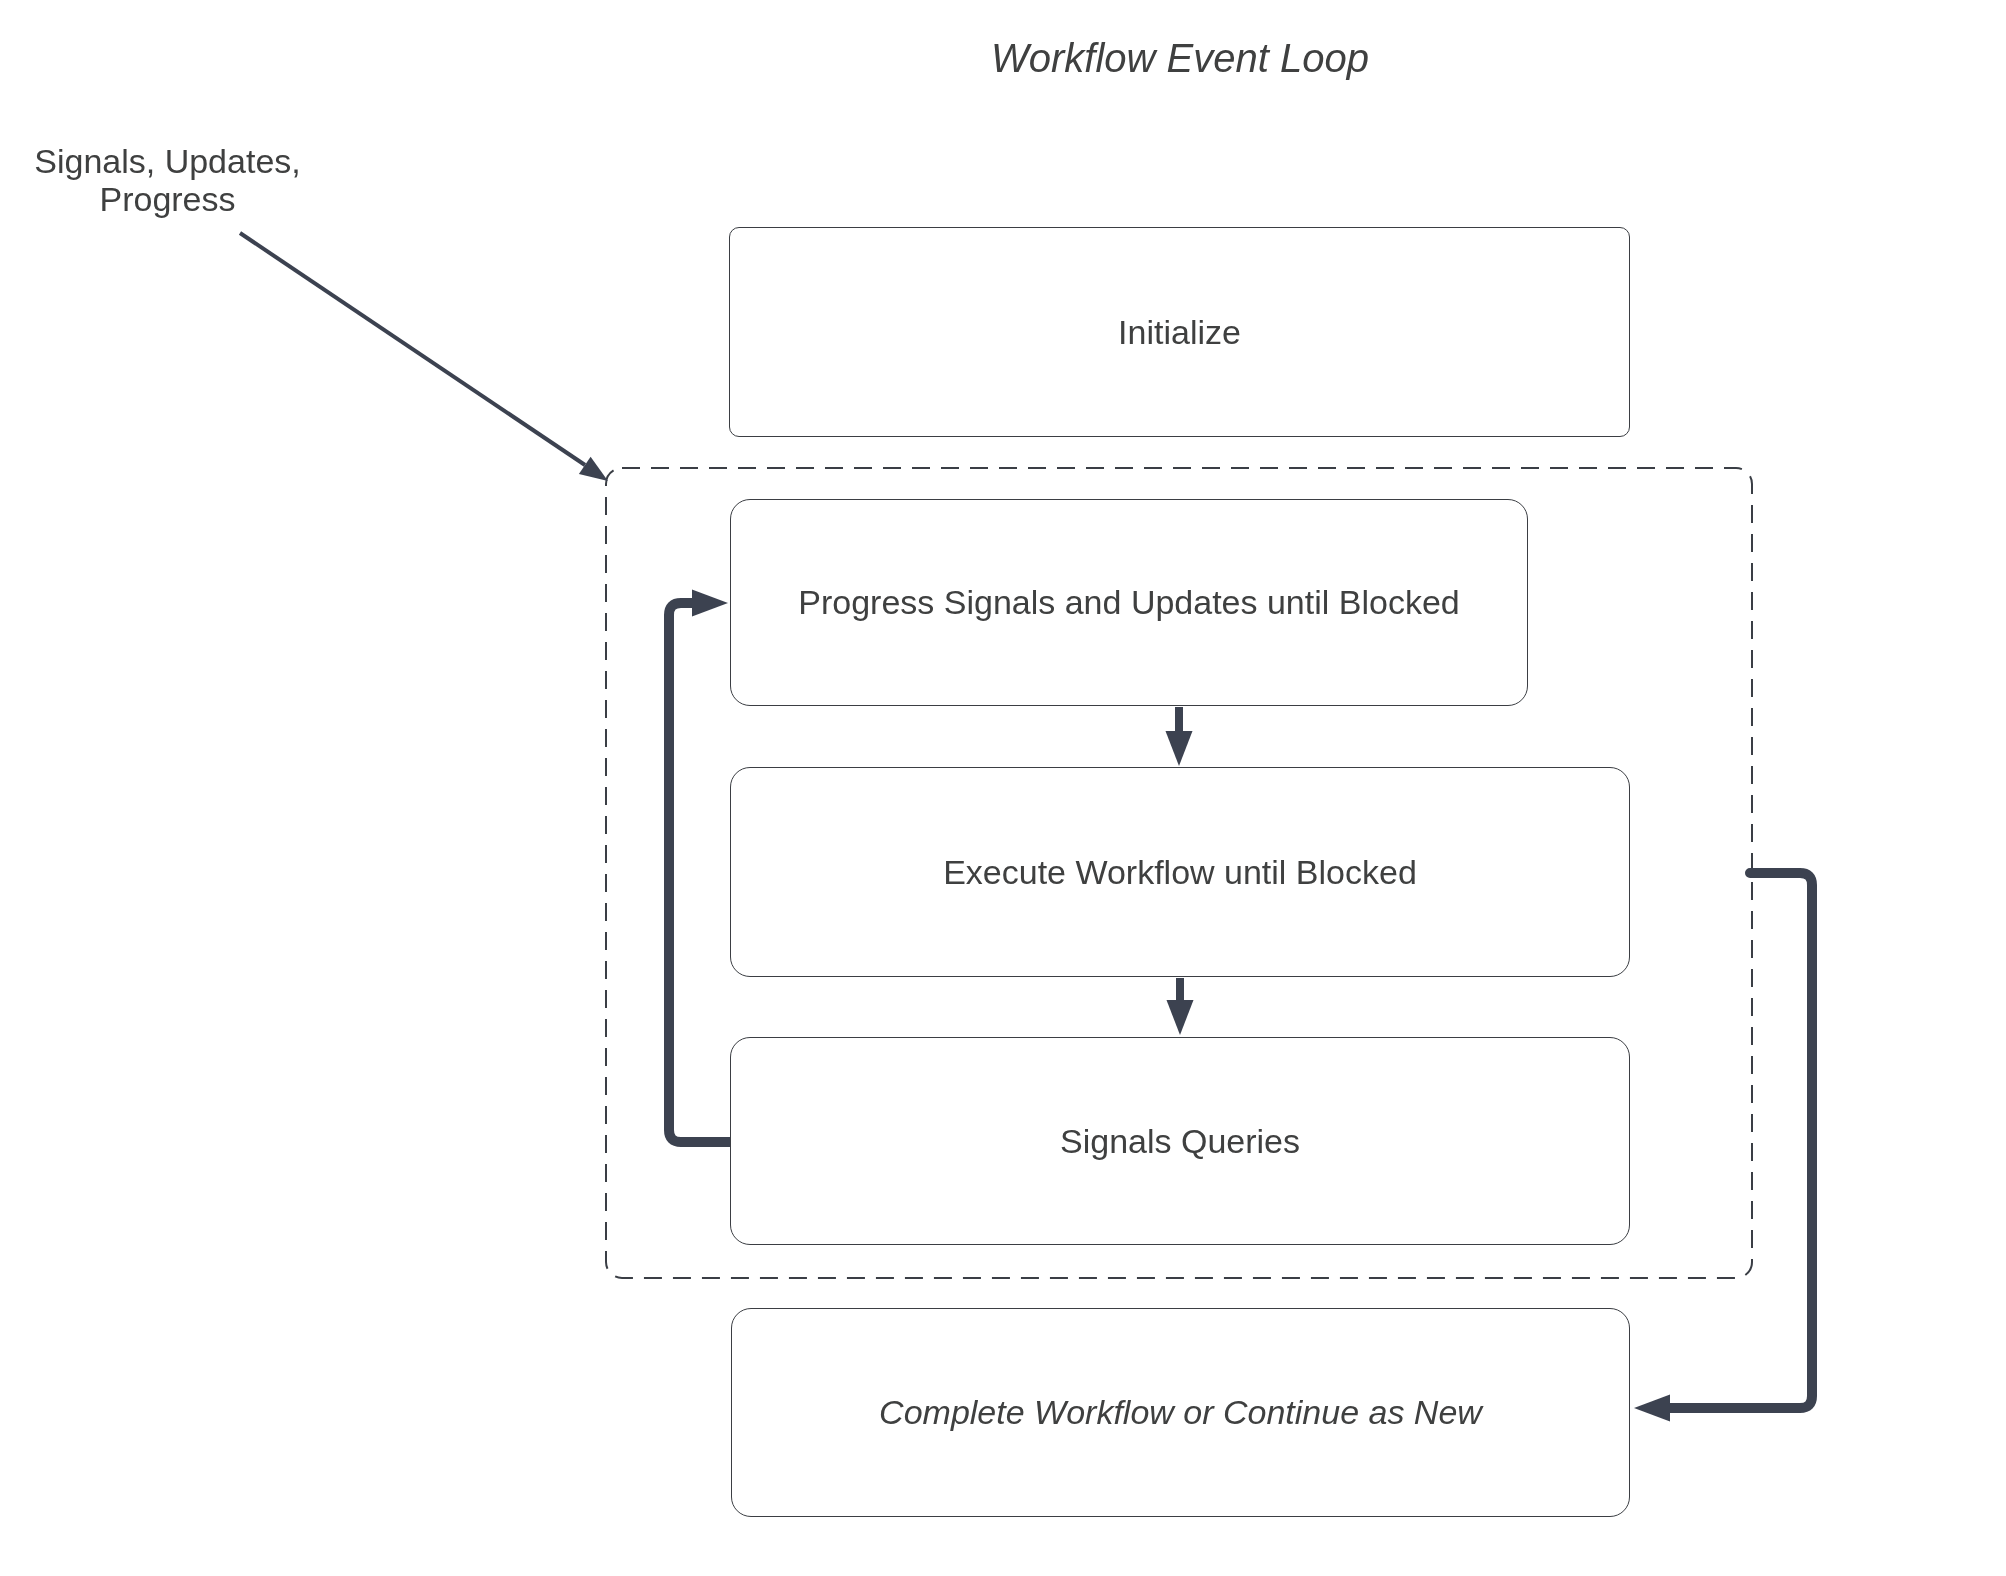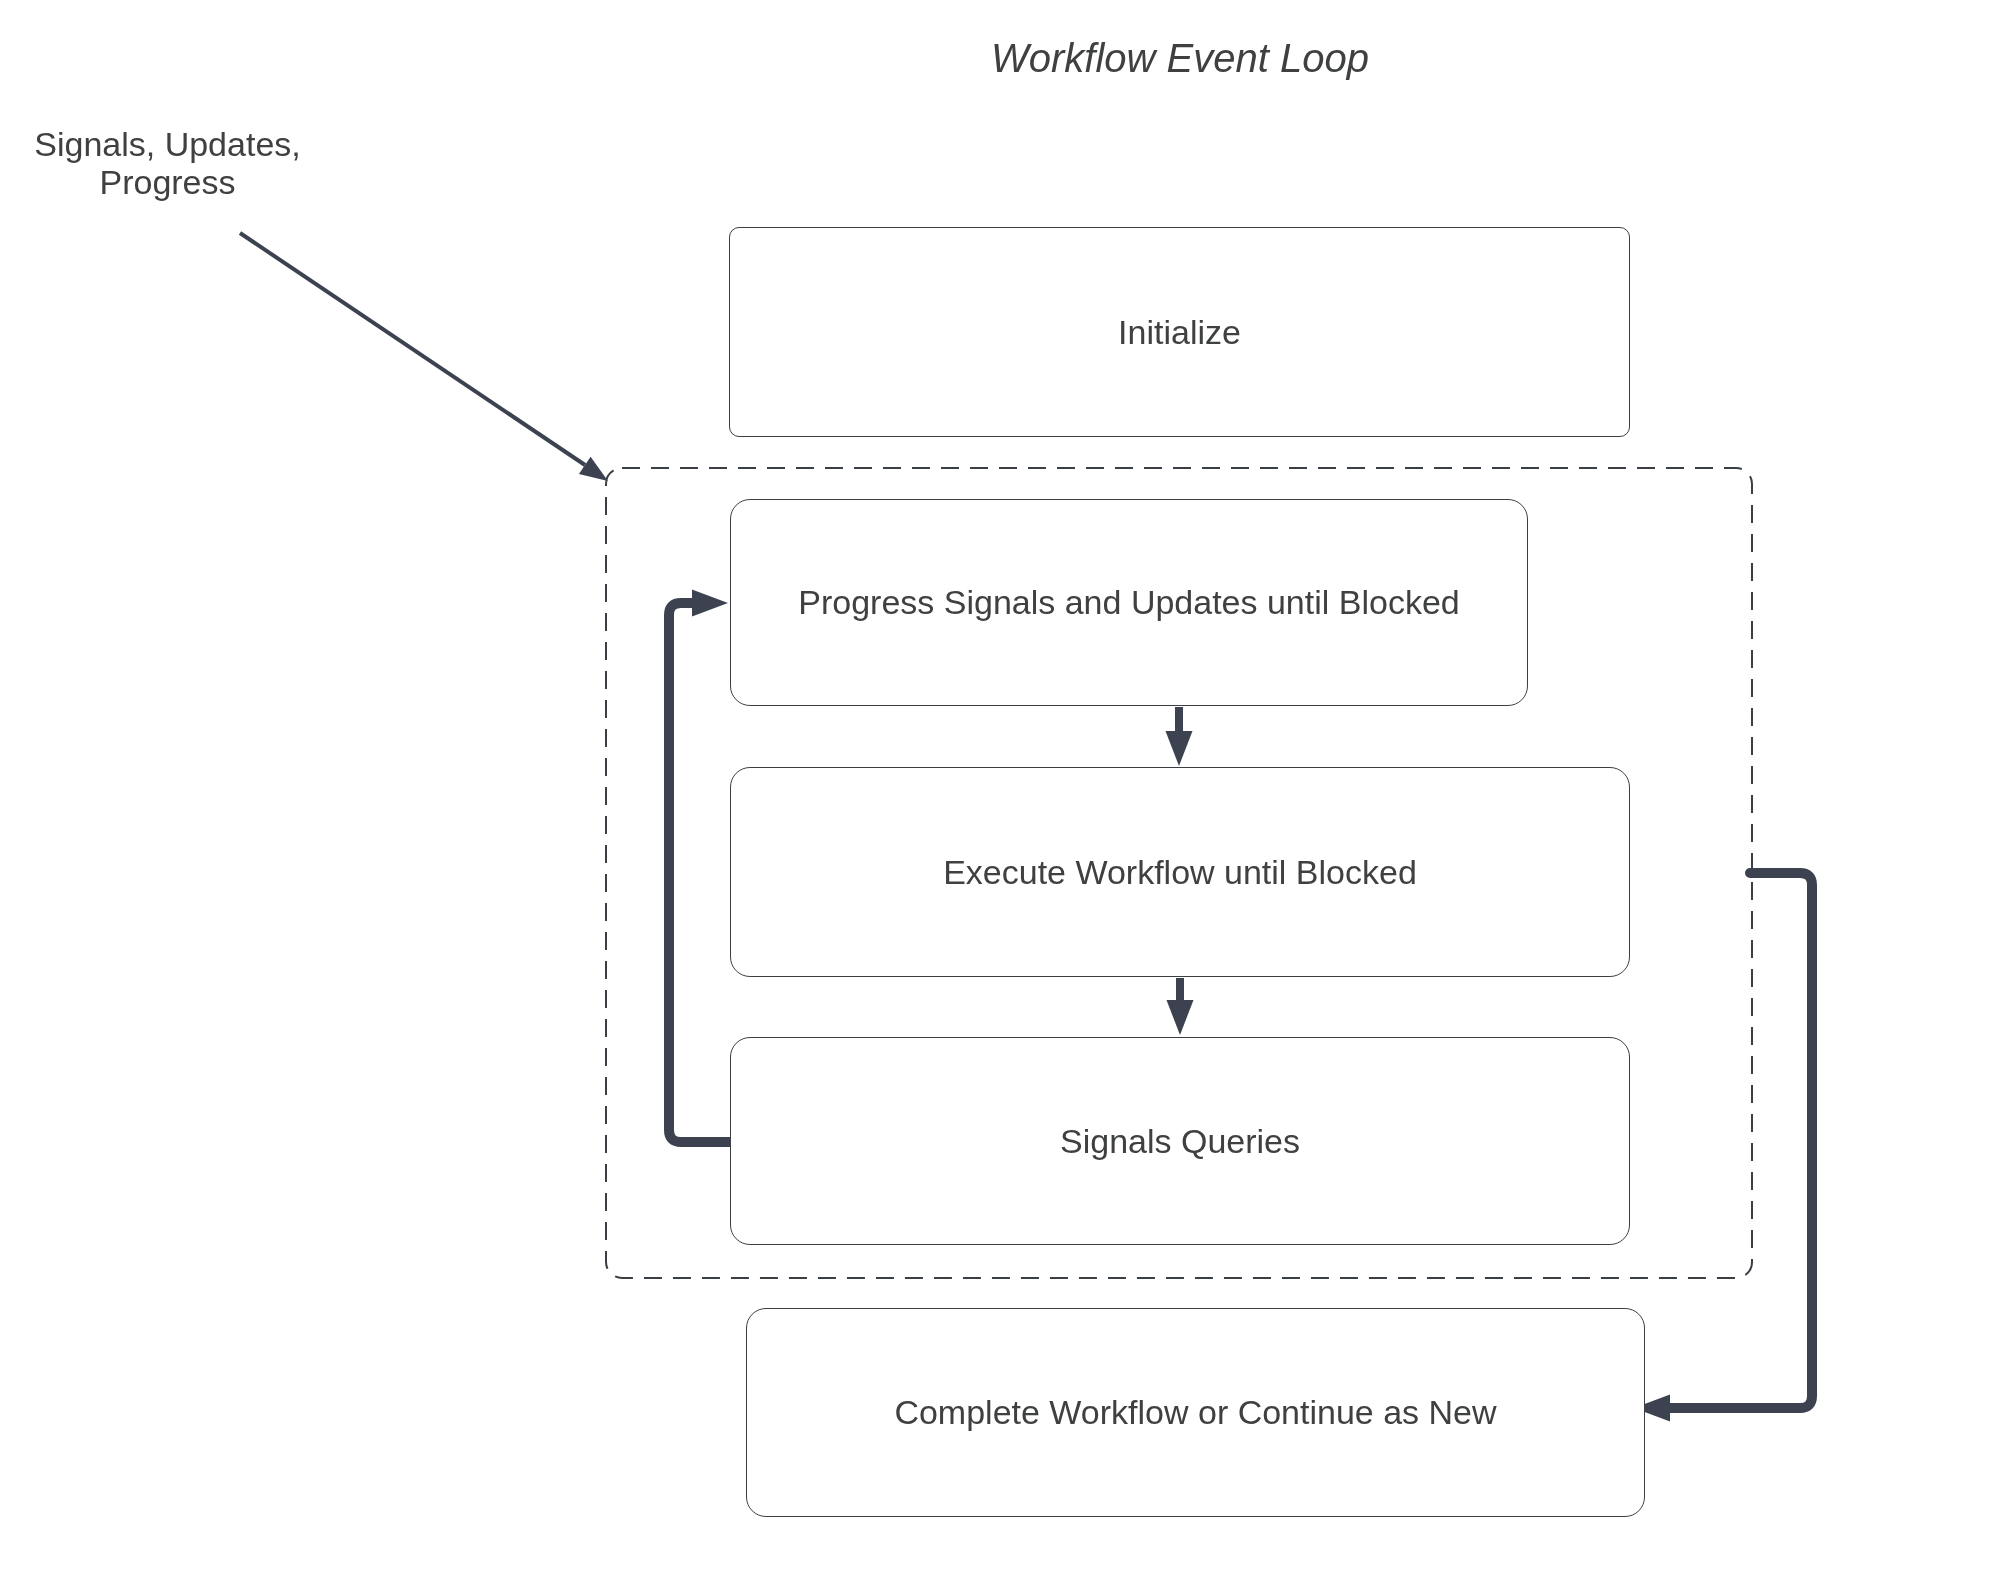--- a/index.html
+++ b/index.html
@@ -21,21 +21,21 @@
   .diagram-title{
     position:absolute;
     left:730px;top:36px;width:900px;
     text-align:center;
     font-size:40px;
     font-style:italic;
     color:var(--text);
   }
   .input-label{
     position:absolute;
-    left:25px;top:125px;width:285px;
+    left:25px;top:142px;width:285px;
     text-align:center;
     font-size:34px;
     line-height:38px;
     color:var(--text);
   }
   .node{
     position:absolute;
     background:#fff;
     border:1.5px solid var(--border);
     border-radius:20px;
@@ -44,21 +44,21 @@
     justify-content:center;
     text-align:center;
     font-size:34px;
     color:var(--text);
     z-index:2;
   }
   .node-initialize{left:729px;top:227px;width:901px;height:210px;border-radius:10px;}
   .node-progress-signals{left:730px;top:499px;width:798px;height:207px;}
   .node-progress-workflow{left:730px;top:767px;width:900px;height:210px;}
   .node-execute-queries{left:730px;top:1037px;width:900px;height:208px;}
-  .node-complete{left:746px;top:1308px;width:899px;height:209px;}
+  .node-complete{left:731px;top:1308px;width:899px;height:209px;font-style:italic;}
   .overlay{
     position:absolute;
     left:0;top:0;width:2006px;height:1576px;
     z-index:1;
     pointer-events:none;
   }
   .overlay .edge{stroke:var(--arrow);fill:none;}
   .overlay .head{fill:var(--arrow);stroke:none;}
 </style>
 </head>

